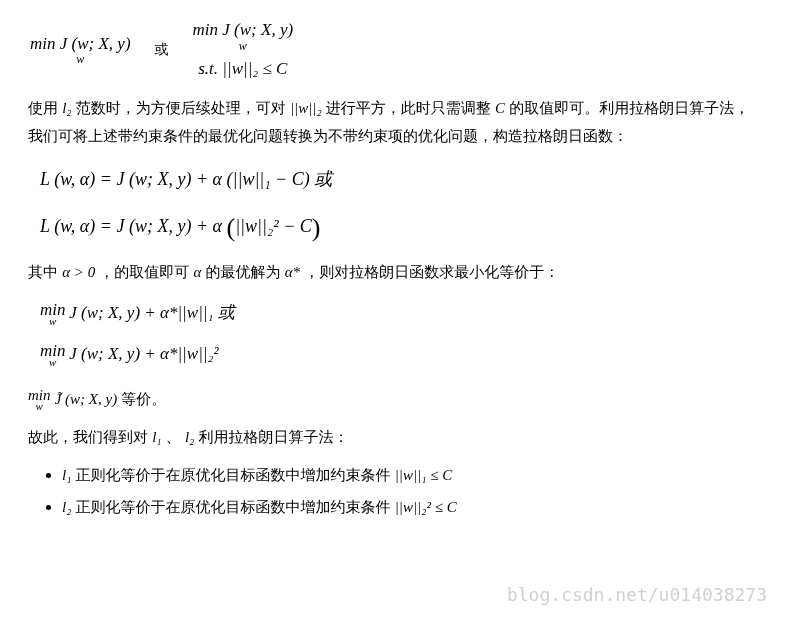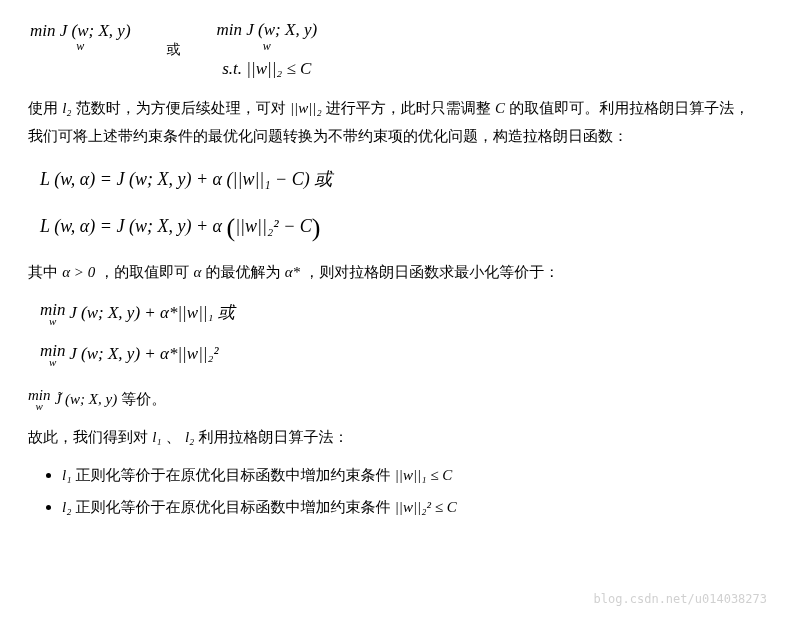--- a/index.html
+++ b/index.html
@@ -42,25 +42,25 @@
       font-size: 14px;
     }
     p.para { margin: 10px 8px; }
     ul.bullets { margin: 8px 0 8px 30px; }
     ul.bullets li { margin: 4px 12px; list-style: disc; }
     .watermark {
       position: absolute;
       right: 20px;
       bottom: 8px;
       font-family: monospace;
-      font-size: 12px;
+      font-size: 18px;
       color: rgba(150,150,150,0.45);
     }
     .pair-block { margin: 6px 0 14px 10px; }
-    .pair-row { display: flex; align-items: flex-start; gap: 36px; }
+    .pair-row { display: flex; align-items: center; gap: 24px; }
     .eq-line { font-family: "Times New Roman", serif; font-style: italic; font-size: 17px; }
     .bigp { font-size: 26px; line-height: 0; vertical-align: -4px; font-style: normal; }
   </style>
 </head>
 <body>
 
 <div class="pair-block">
   <div class="pair-row">
     <div class="col">
       <div class="eq-line">

